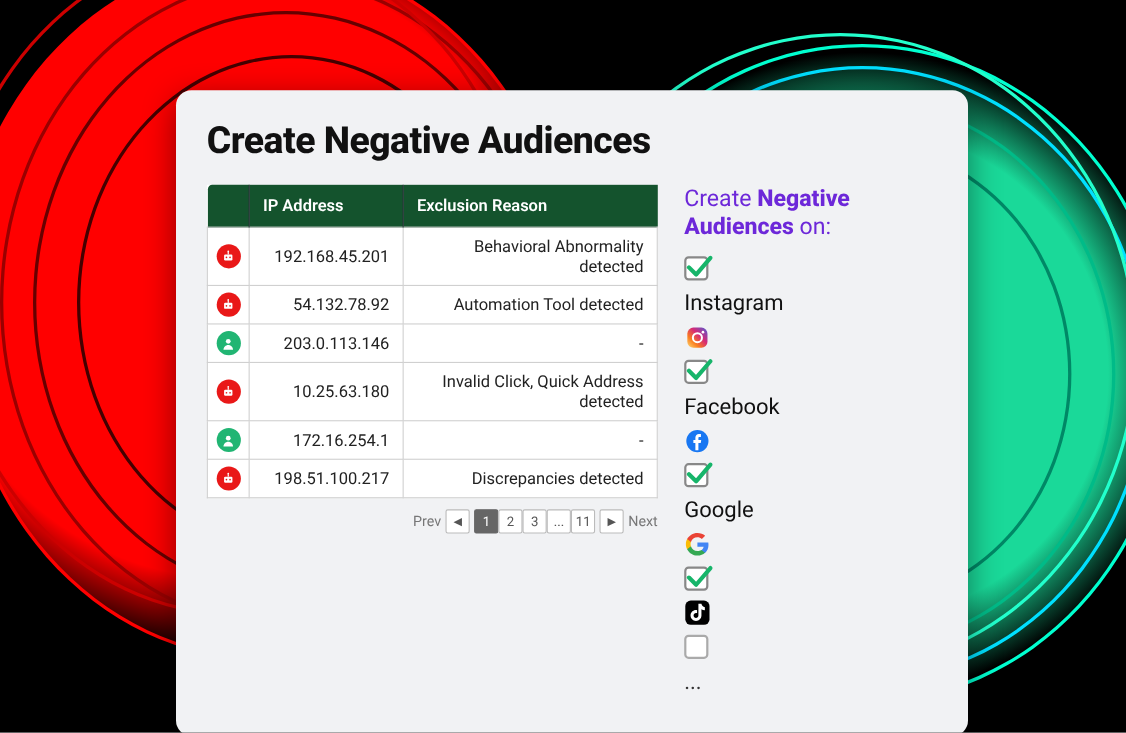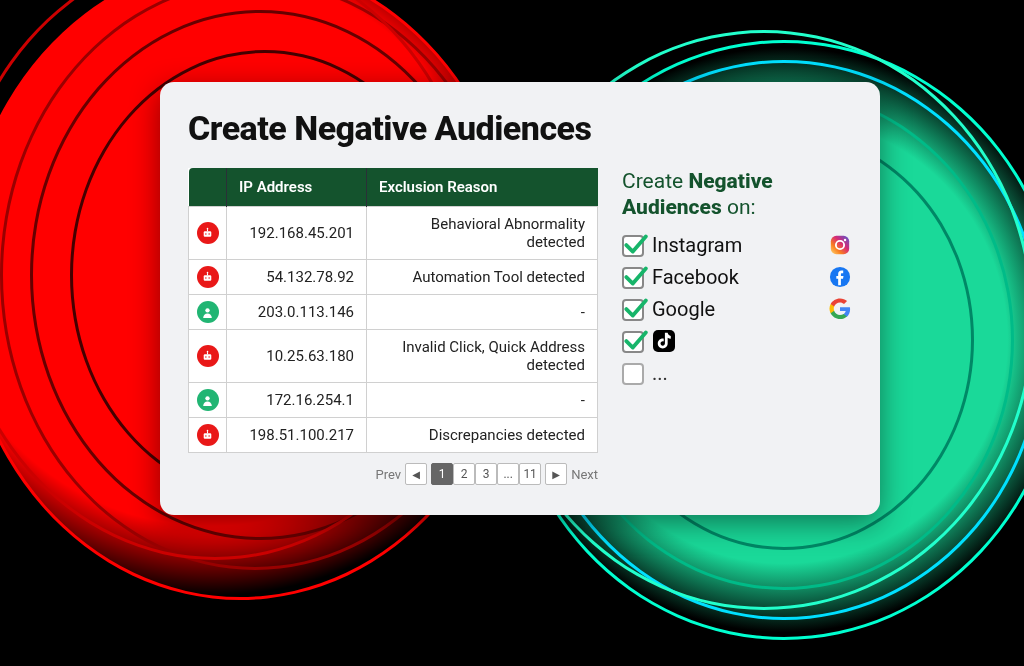--- a/index.html
+++ b/index.html
@@ -87,33 +87,34 @@
     cursor: pointer;
     border-radius: 2px;
   }
   .page-btn.active { background: #666; color: #fff; border-color:#666;}
   .page-btn.arrow { font-size: 10px; padding:0 2px;}
   .side {
     width: 230px;
   }
   .side-header {
     font-size: 21px;
-    color: #14532d;
+    color: #6d28d9;
     line-height: 1.25;
     margin-bottom: 12px;
   }
   .side-header .b1 { font-weight: 400; }
   .side-header .b2 { font-weight: 800; }
   .plat-row {
     display: flex;
-    align-items: flex-end;
+    align-items: flex-start;
     gap: 8px;
     font-size: 20px;
     color: #111;
     margin-bottom: 8px;
+    flex-direction: column;
   }
   .check {
     width: 22px; height: 22px;
     border: 2px solid #888;
     border-radius: 4px;
     background: #fff;
     position: relative;
     display: inline-flex;
     align-items: center; justify-content: center;
   }

